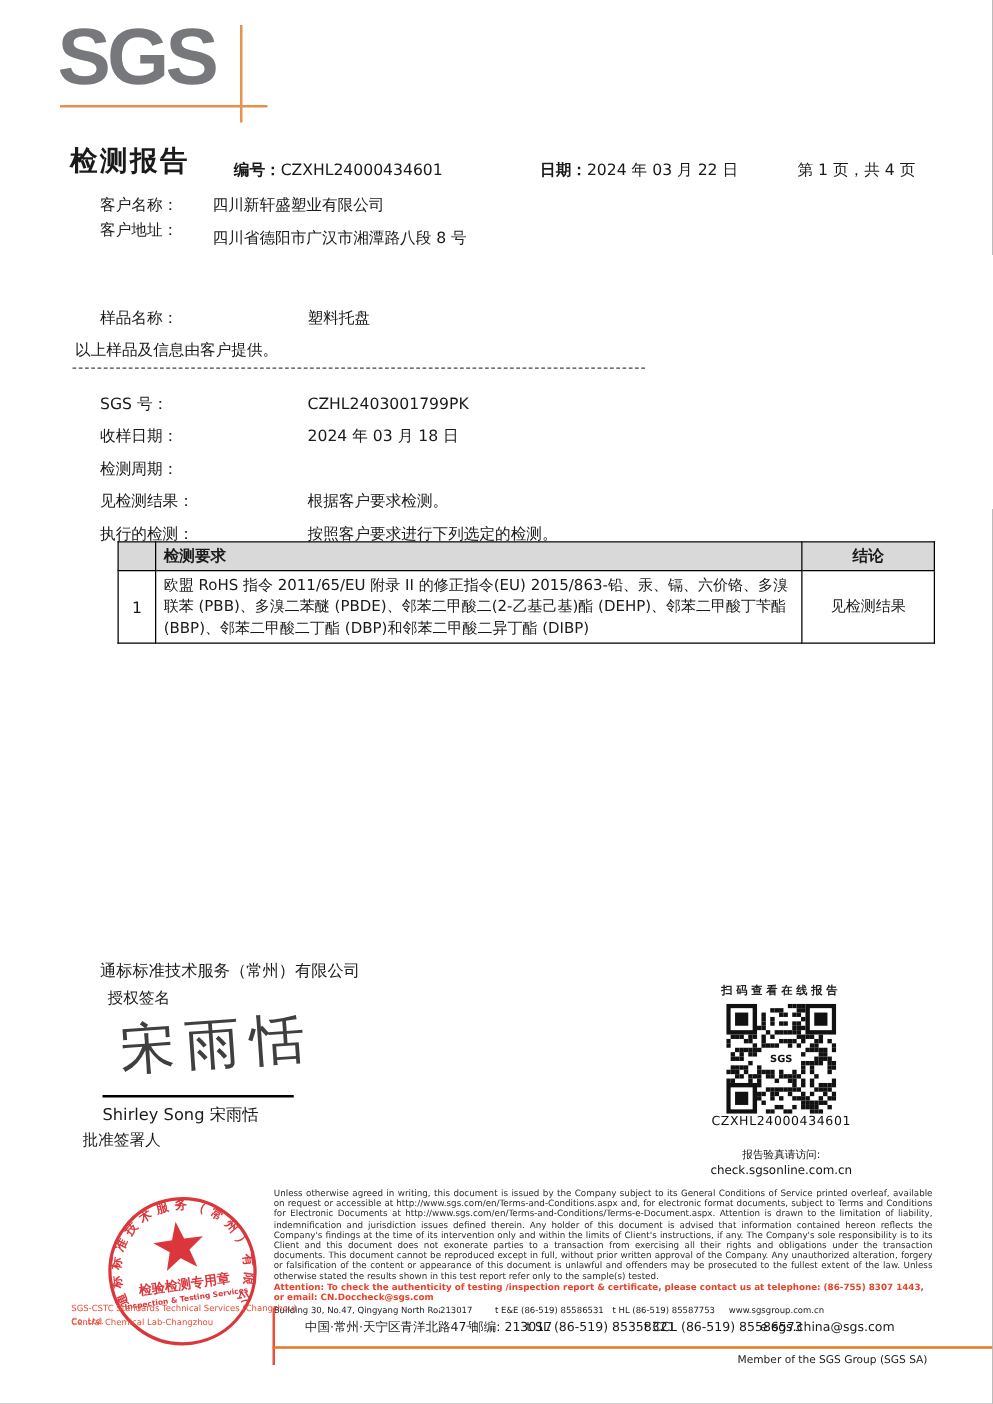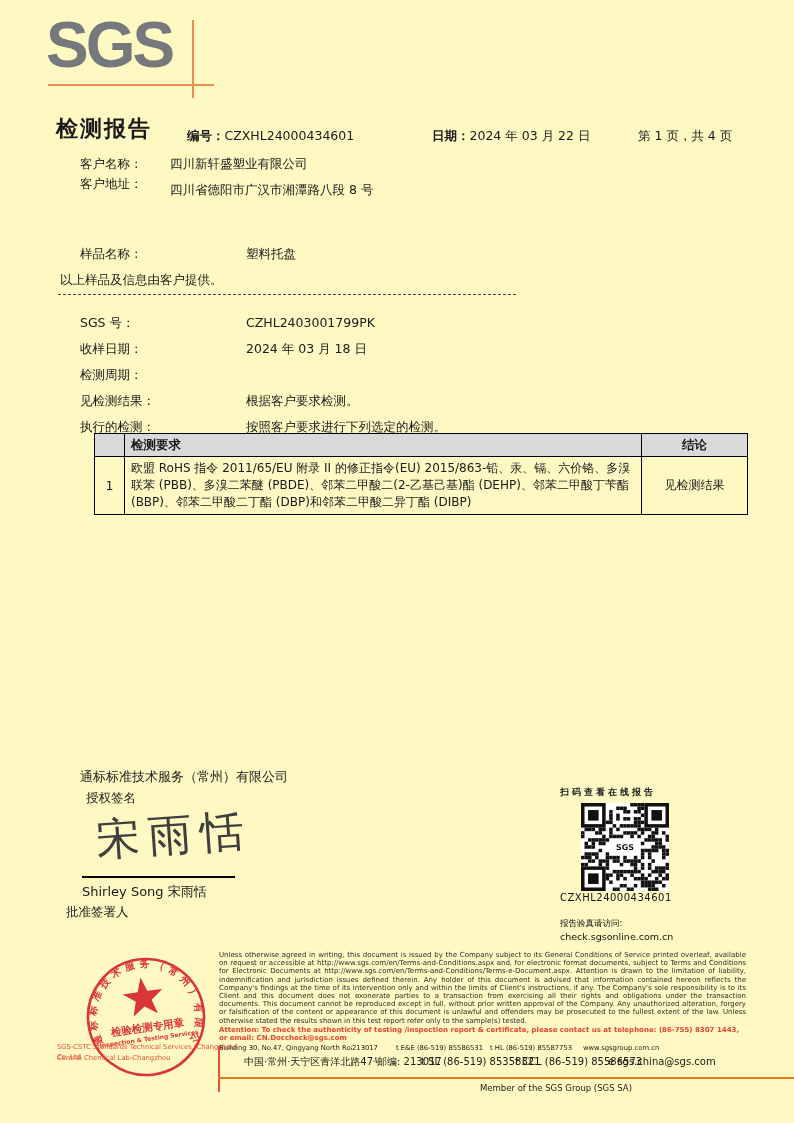--- a/index.html
+++ b/index.html
@@ -1,19 +1,19 @@
 <!DOCTYPE html>
 <html><head>
 <meta charset="utf-8">
 <style>
   * { margin:0; padding:0; box-sizing:border-box; }
   html,body { background:#888; }
   .page {
     position:relative; width:794px; height:1123px; margin:0 auto;
-    background:#fef9c3; overflow:hidden;
+    background:#ffffff; overflow:hidden;
     font-family:"DejaVu Sans","Liberation Sans",sans-serif;
     color:#1a1a1a;
   }
   
   .logo-text {
     position:absolute; left:46px; top:10px;
     font-size:64px; font-weight:bold; letter-spacing:-3px;
     color:#77787b; font-family:"Liberation Sans","DejaVu Sans",sans-serif;
     line-height:1.1;
   }
@@ -62,21 +62,21 @@
     position:absolute; left:96px; top:806px;
     font-family:"DejaVu Serif","Liberation Serif",serif;
     font-size:44px; color:#3f3f3f; letter-spacing:8px;
     transform:rotate(-4deg);
   }
   .sig-line   { position:absolute; left:82px; top:876px; width:153px; height:2px; background:#000; }
   .sig-name   { position:absolute; left:82px; top:883px; font-size:13px; }
   .sig-role   { position:absolute; left:66px; top:904px; font-size:12.5px; }
 
   
-  .qr-wrap { position:absolute; left:560px; top:786px; width:130px; text-align:left; }
+  .qr-wrap { position:absolute; left:560px; top:786px; width:130px; text-align:center; }
   .qr-caption { font-size:9px; letter-spacing:3px; font-weight:bold; color:#222; white-space:nowrap; }
   .qr-svg { width:88px; height:88px; margin:4px auto 0 auto; display:block; background:#fff; }
   .qr-code-text { font-size:10px; color:#111; margin-top:1px; letter-spacing:0.5px; }
   .qr-verify { font-size:8.5px; color:#111; margin-top:15px; }
   .qr-url { font-size:9.5px; color:#111; margin-top:1px; }
 
   
   .stamp-svg { position:absolute; left:71px; top:942px; width:150px; height:150px; transform:rotate(-8deg); opacity:0.92; }
   .stamp-co1 { position:absolute; left:57px; top:1043px; width:185px; font-size:6.8px; color:#e8503a; line-height:1.4; }
   .stamp-co2 { position:absolute; left:57px; top:1054px; width:185px; font-size:6.8px; color:#e8503a; line-height:1.4; }
@@ -87,21 +87,21 @@
   .attention { font-size:7px; line-height:8.2px; font-weight:bold; color:#e8432d; margin-top:1px; }
   .addr-row { display:flex; margin-top:2px; font-size:6.8px; color:#1a1a1a; white-space:nowrap; align-items:baseline; }
   .addr-row.cn { font-size:10px; margin-top:3px;padding-left:25px; }
   .a-c1 { width:133px; overflow:hidden; }
   .a-c2 { width:44px; }
   .a-c3 { width:94px; }
   .a-c4 { width:93px; }
   .a-c5 { flex:1; }
   .footer-vline { position:absolute; left:218px; top:1046px; width:2px; height:46px; background:#e8503a; }
   .footer-hline { position:absolute; left:218px; top:1077px; width:576px; height:2px; background:#e87722; }
-  .member-line { position:absolute; left:480px; top:1083px; width:262px; text-align:left; font-size:8.5px; color:#222; }
+  .member-line { position:absolute; left:480px; top:1083px; width:262px; text-align:right; font-size:8.5px; color:#222; }
 </style>
 </head>
 <body>
 
 <div class="page">
 
   <div class="logo-text">SGS</div>
   <div class="logo-hline"></div>
   <div class="logo-vline"></div>
 

